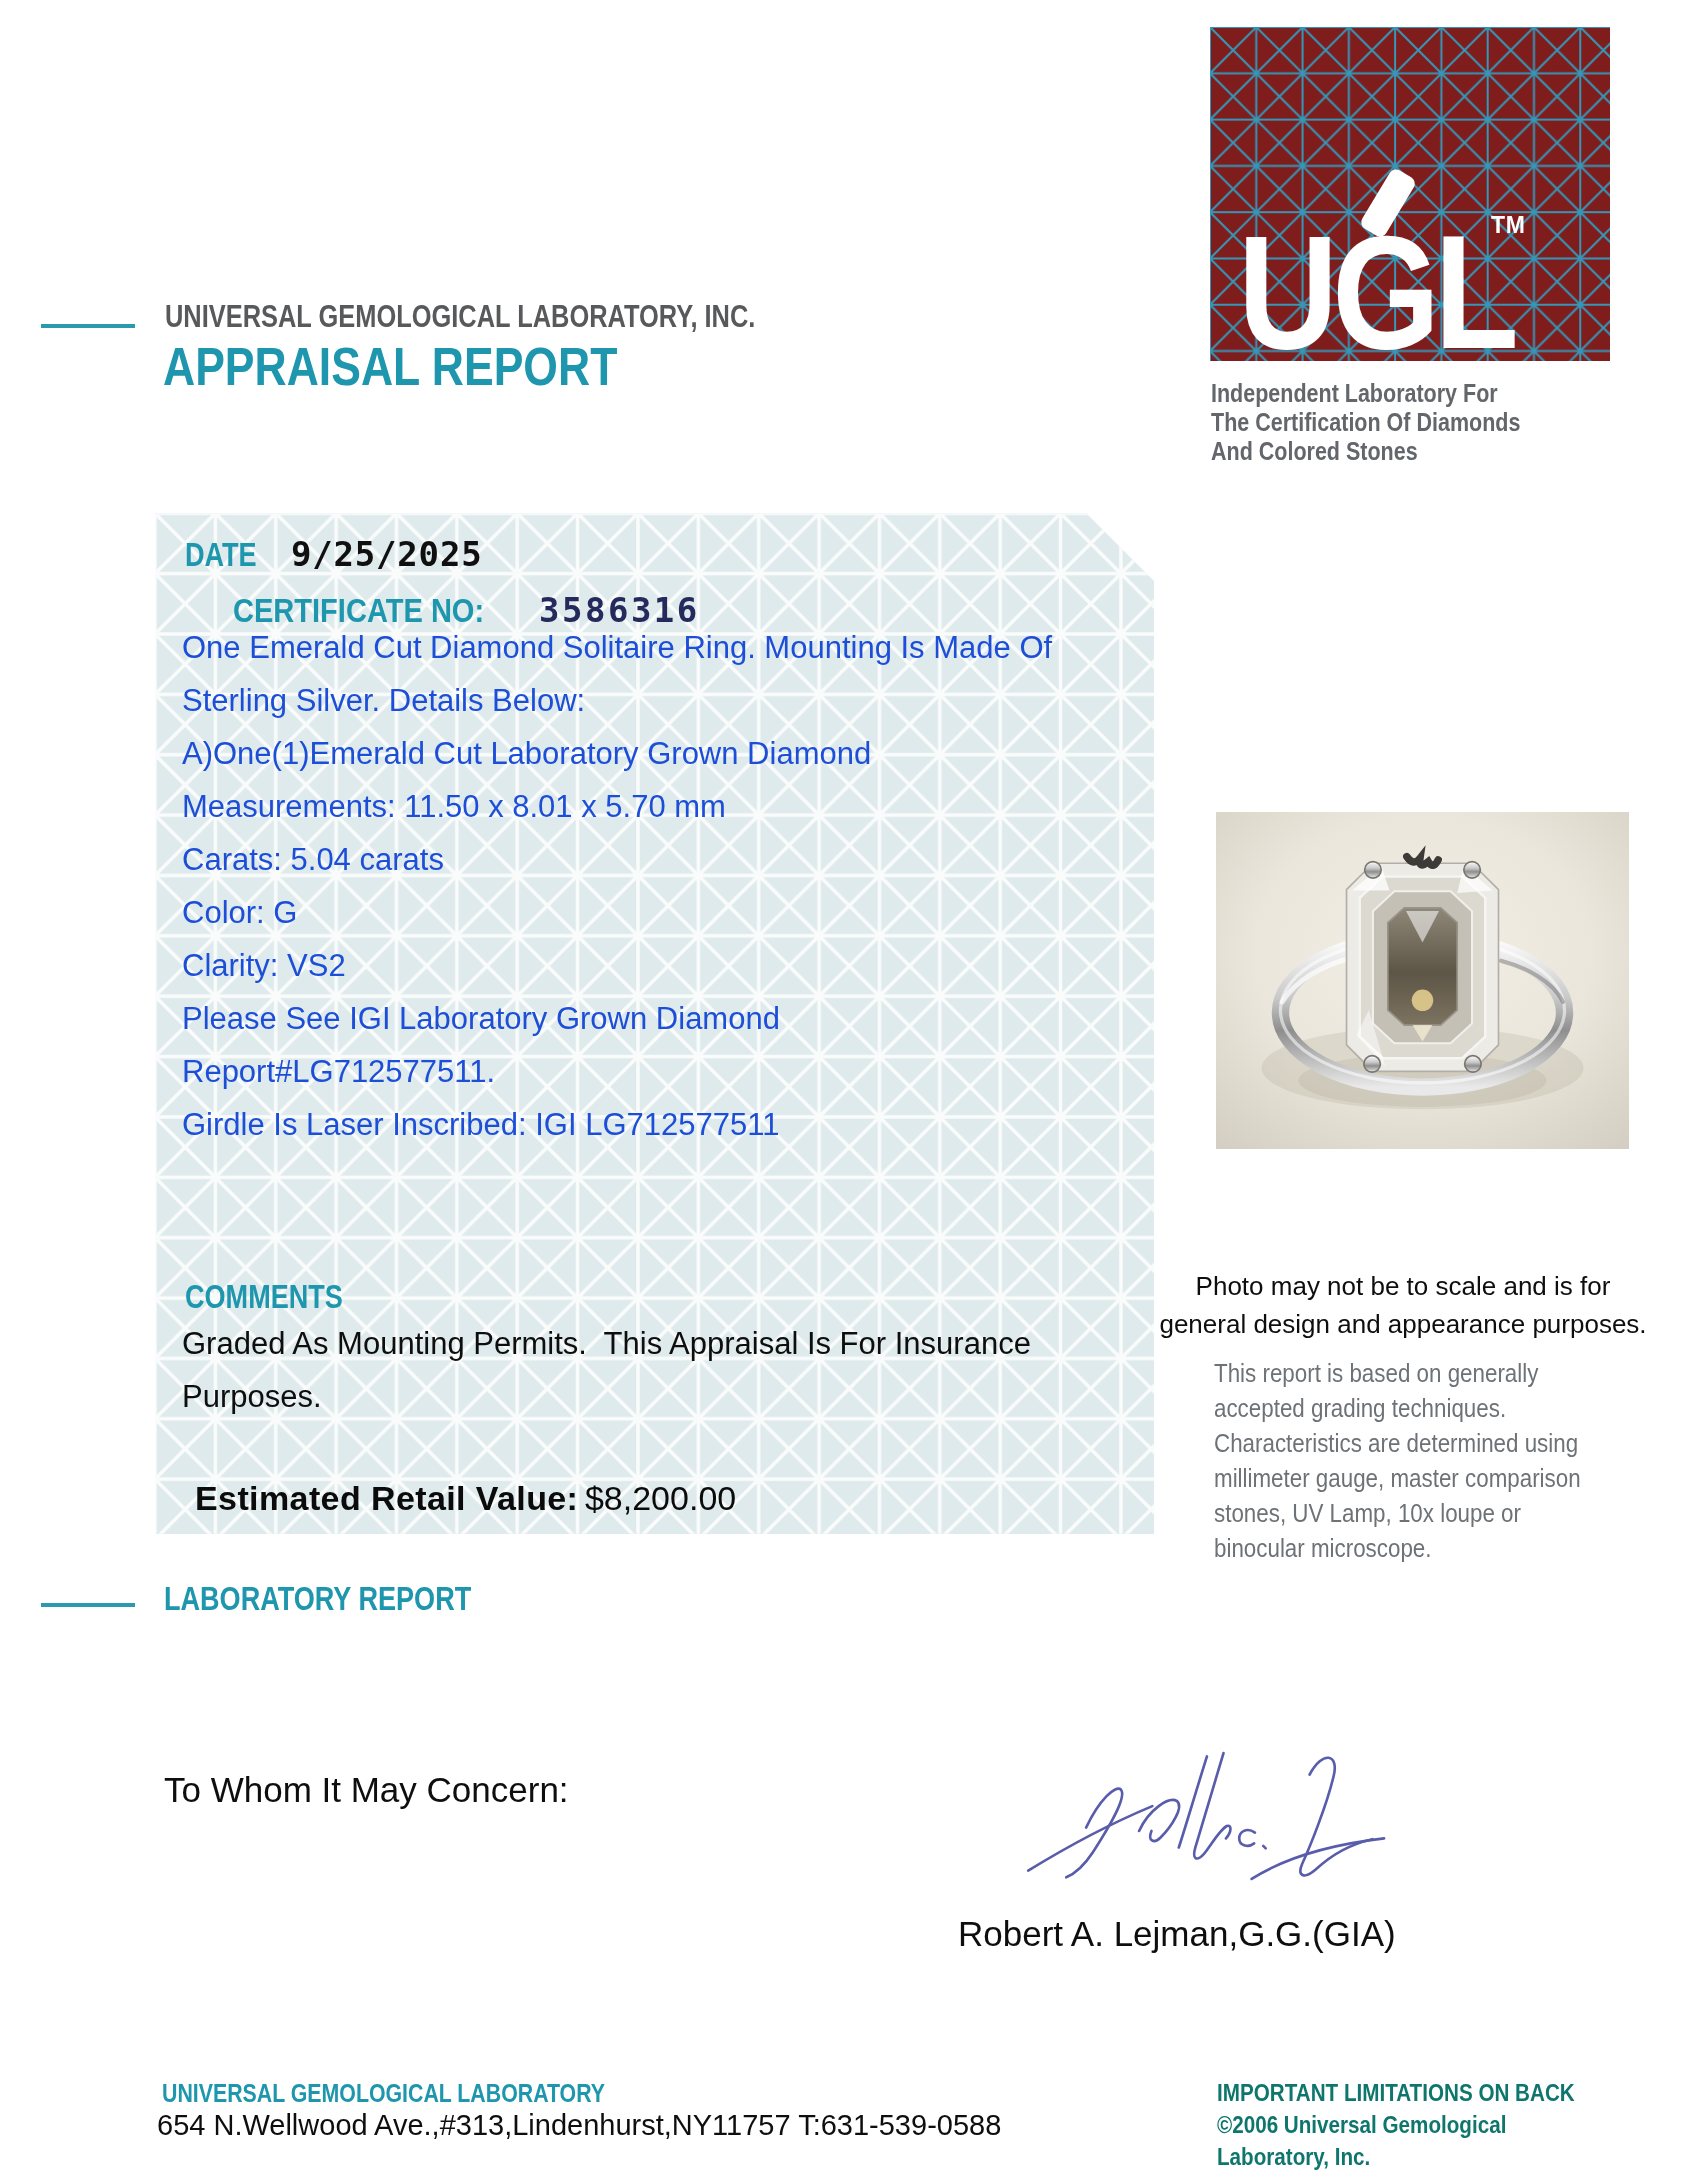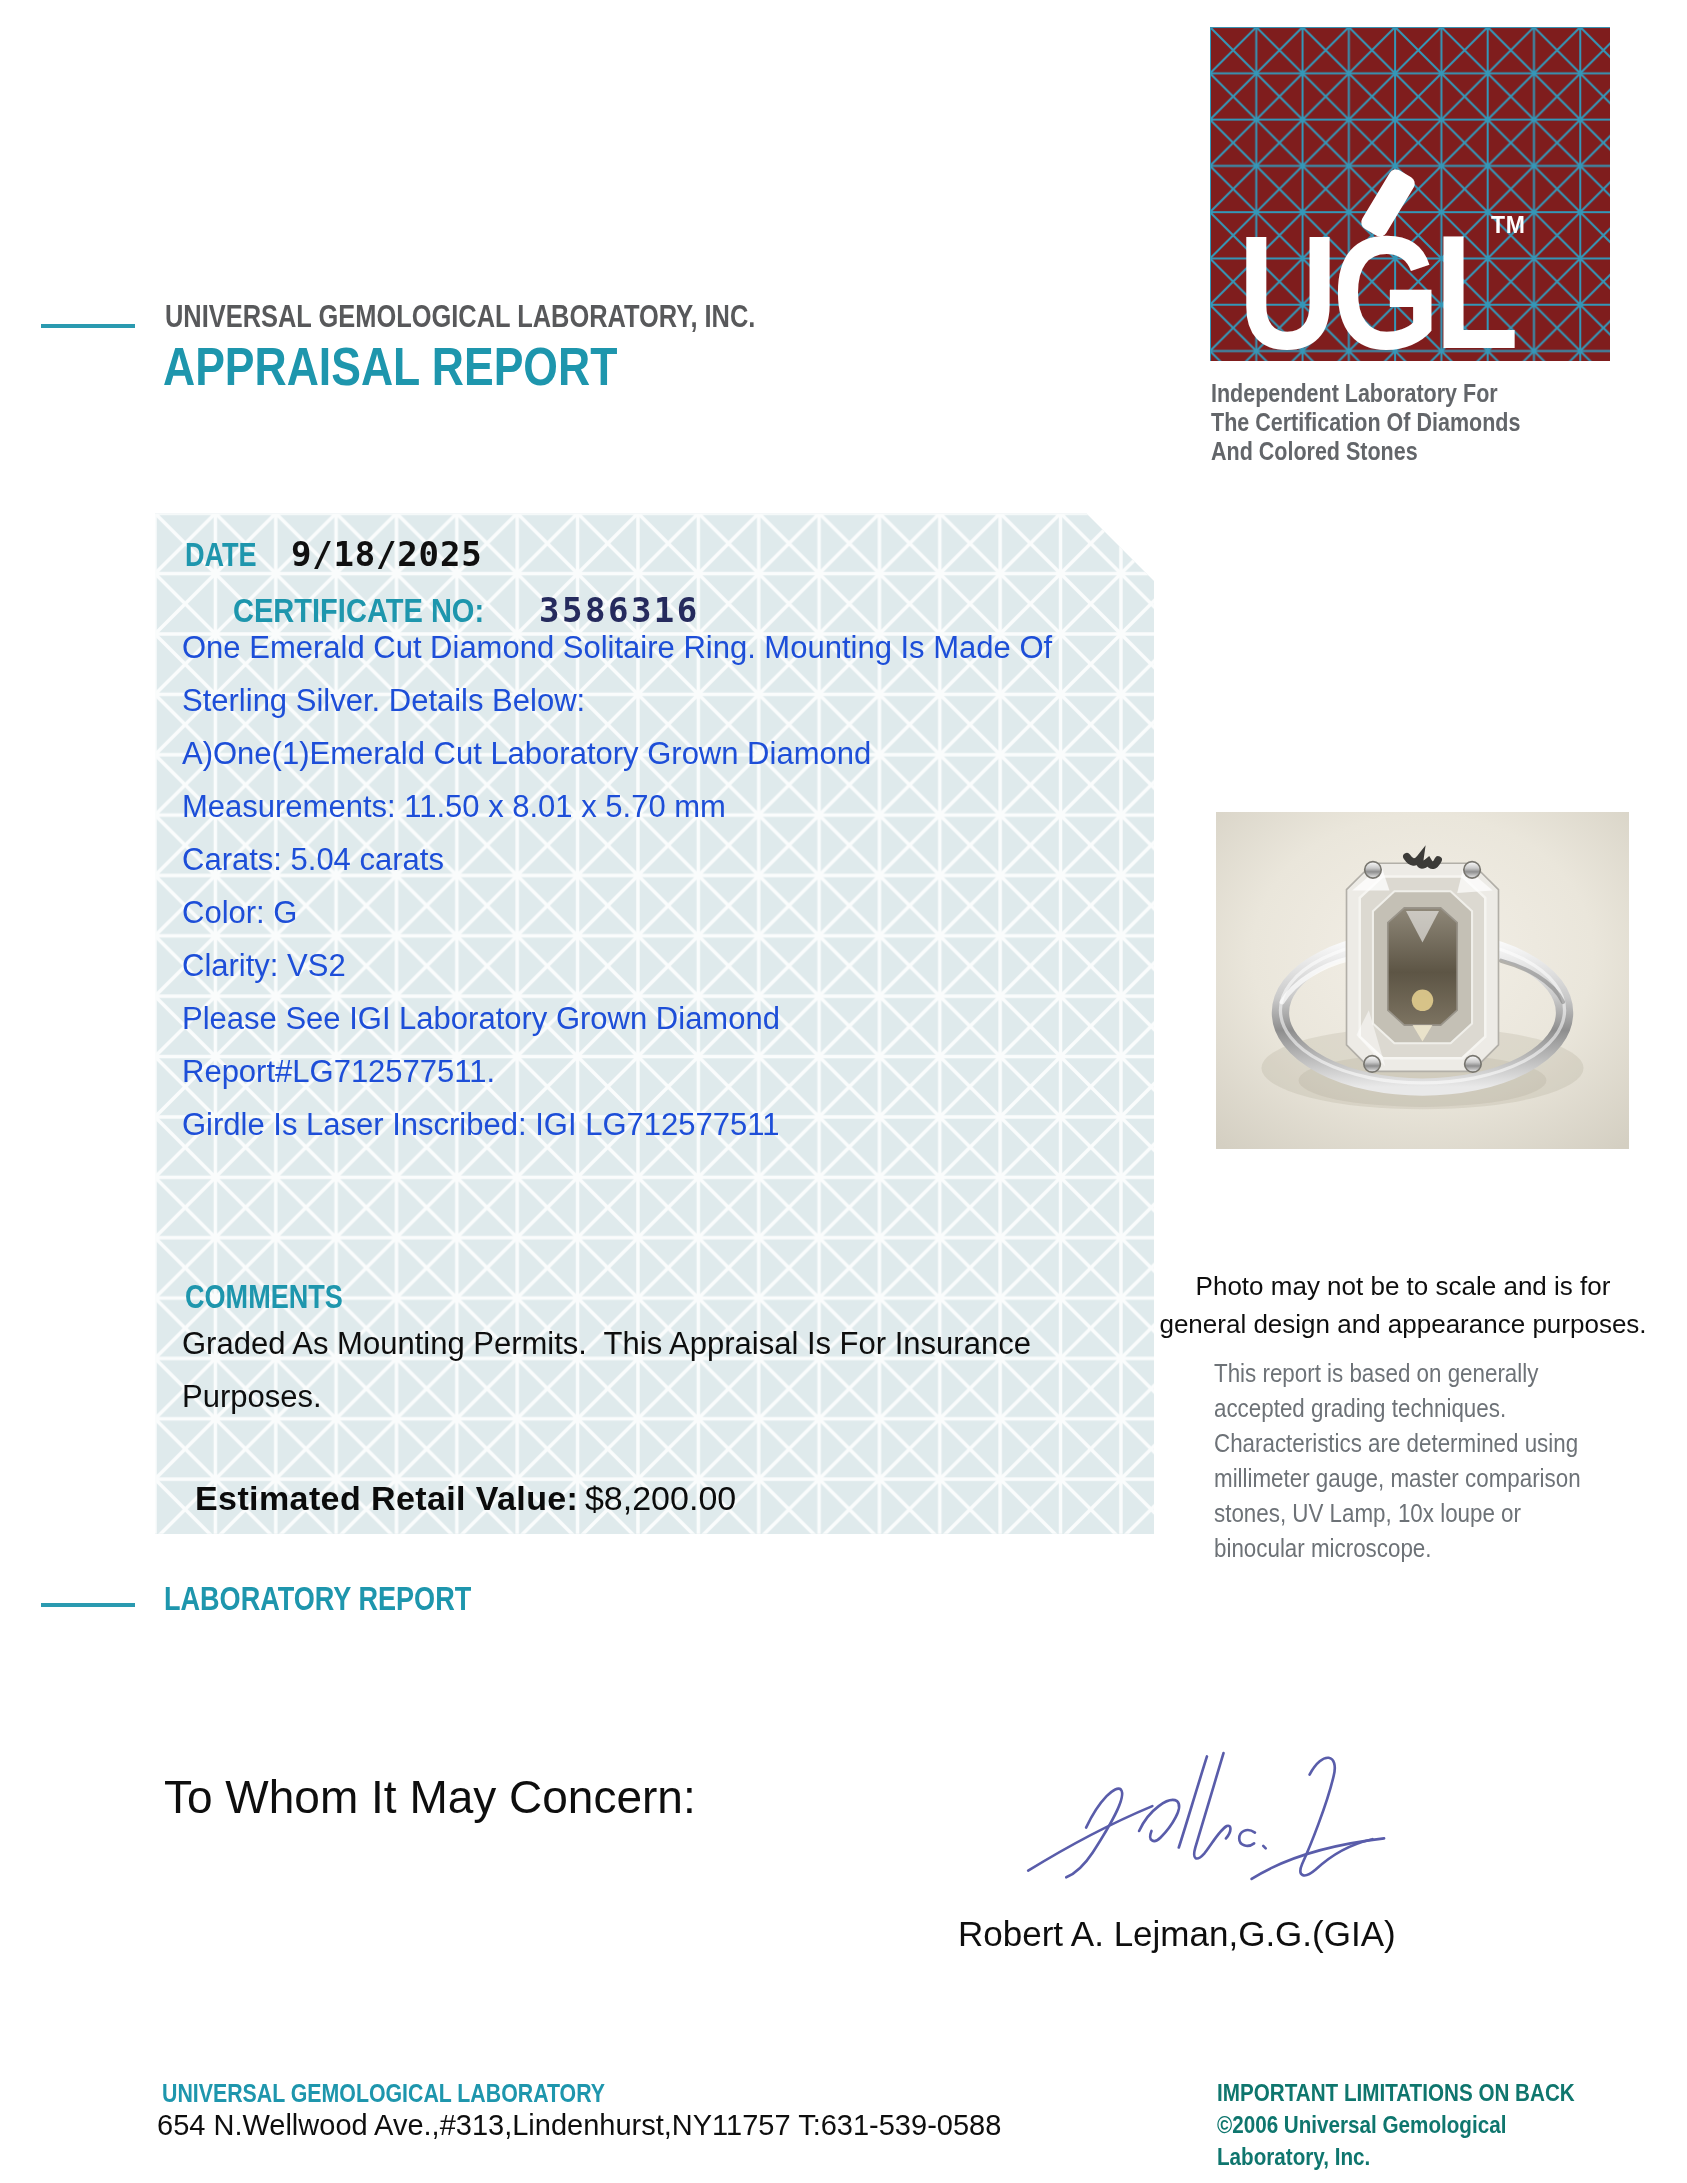--- a/index.html
+++ b/index.html
@@ -53,21 +53,21 @@
   .erv-value{font-weight:400;margin-left:6.6px;}
 
   
   .ring-photo{left:1216px;top:812px;width:413px;height:337px;}
   .photo-note{left:1158px;top:1267px;width:490px;font-size:26px;line-height:38px;color:#0e0e0e;text-align:center;}
   .grading-note{left:1214px;top:1356px;font-size:26px;line-height:35px;color:#6d7277;font-weight:400;}
 
   
   .lab-rule{left:41px;top:1603px;width:94px;height:4.1px;background:#2a9ab0;}
   .lab-heading{left:164px;top:1580px;font-size:33px;font-weight:700;color:#1e96ad;}
-  .salutation{left:164px;top:1770px;font-size:46px;color:#0e0e0e;}
+  .salutation{left:164px;top:1770px;font-size:35px;color:#0e0e0e;}
   .signature{left:1005px;top:1720px;width:389px;height:178px;}
   .signer{left:958px;top:1914px;font-size:35px;color:#0e0e0e;}
 
   
   .footer-company{left:162px;top:2078px;font-size:26px;font-weight:700;color:#1e96ad;}
   .footer-address{left:157px;top:2109px;font-size:29px;color:#0e0e0e;}
   .footer-right{left:1217px;top:2077px;font-size:24px;line-height:32px;font-weight:700;color:#0f766e;}
 </style>
 </head>
 <body>
@@ -118,21 +118,21 @@
             <path d="M73 0V146M0 73H146"></path>
             <path d="M73 0L146 73L73 146L0 73Z"></path>
           </g>
         </pattern>
       </defs>
       <rect width="100%" height="100%" fill="url(#meshP)"></rect>
     </svg>
 
     <div class="abs date-row">
       <span class="label-teal"><span class="cx">DATE</span></span>
-      <span class="date-value">9/18/2025</span>
+      <span class="date-value">9/25/2025</span>
     </div>
     <div class="abs cert-row">
       <span class="label-teal cert-label"><span class="cx">CERTIFICATE NO:</span></span>
       <span class="cert-value">3586316</span>
     </div>
 
     <div class="abs desc">
       <div>One Emerald Cut Diamond Solitaire Ring. Mounting Is Made Of</div>
       <div>Sterling Silver. Details Below:</div>
       <div>A)One(1)Emerald Cut Laboratory Grown Diamond</div>

